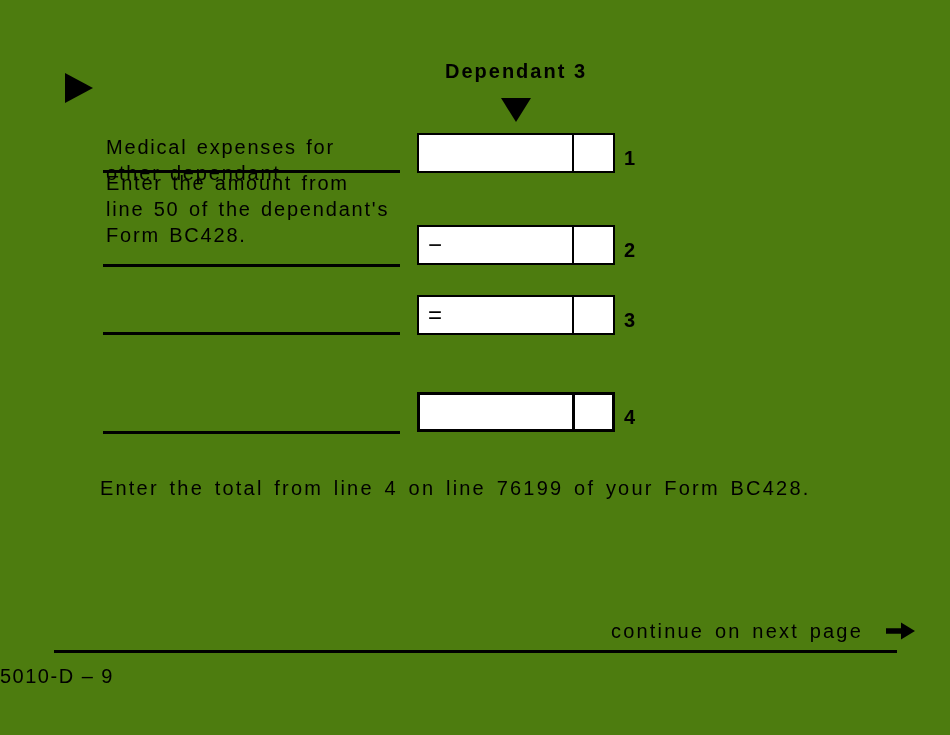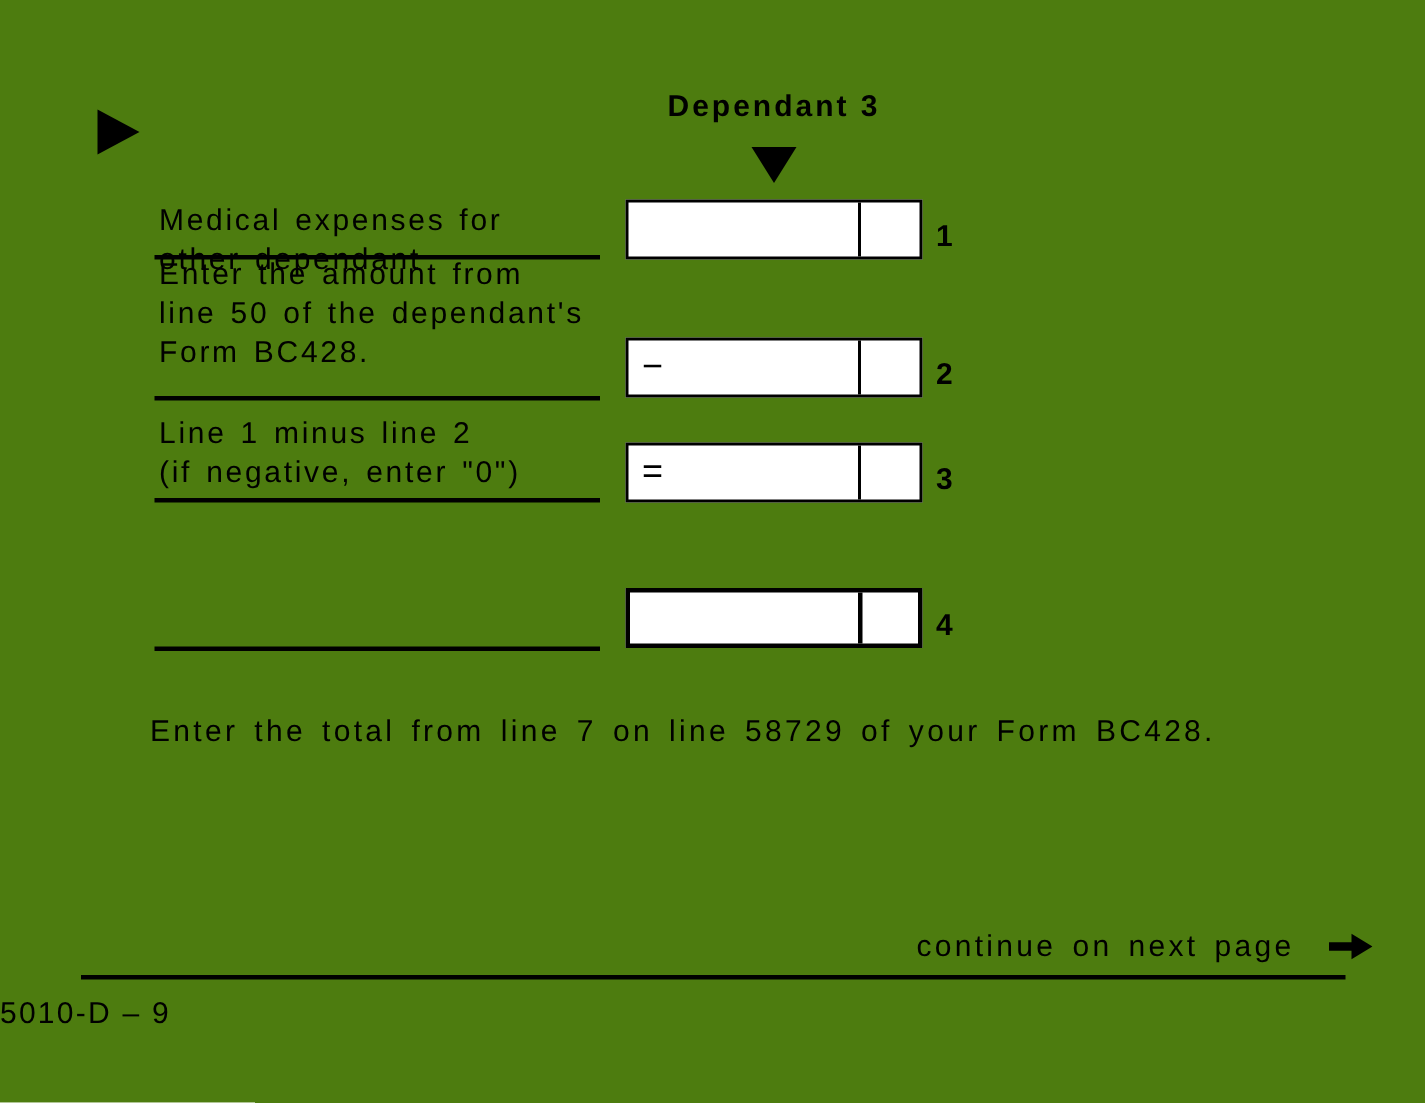--- a/index.html
+++ b/index.html
@@ -202,22 +202,20 @@
     <div class="amount-cell">
       <span class="operator">−</span>
       <input type="text" value="" style="">
     </div>
     <div class="cents-cell">
       <input type="text" value="" style="">
     </div>
   </div>
   <div class="line-no" style="top:230px;">2</div>
 
-  <div class="row-label" style="top:276px;">Line 1 minus line 2
-(if negative, enter "0")</div>
   <div class="label-rule" style="top:332px;"></div>
   <div class="amtbox" style="top:295px;">
     <div class="amount-cell">
       <span class="operator">=</span>
       <input type="text" value="" style="">
     </div>
     <div class="cents-cell">
       <input type="text" value="" style="">
     </div>
   </div>
@@ -227,21 +225,21 @@
   <div class="amtbox thick" style="top:392px;">
     <div class="amount-cell">
       <input type="text" value="" style="">
     </div>
     <div class="cents-cell">
       <input type="text" value="" style="">
     </div>
   </div>
   <div class="line-no" style="top:397px;">4</div>
 
-  <div class="note">Enter the total from line 7 on line 58729 of your Form BC428.</div>
+  <div class="note">Enter the total from line 4 on line 76199 of your Form BC428.</div>
 
   <div class="continue-wrap">
     <span class="continue-text">continue on next page</span>
     <svg width="29" height="22" viewBox="0 0 29 22" aria-hidden="true">
       <polygon points="0,8.2 15,8.2 15,2.5 29,11 15,19.5 15,13.8 0,13.8" fill="#000000"></polygon>
     </svg>
   </div>
 
   <div class="page-rule"></div>
 

